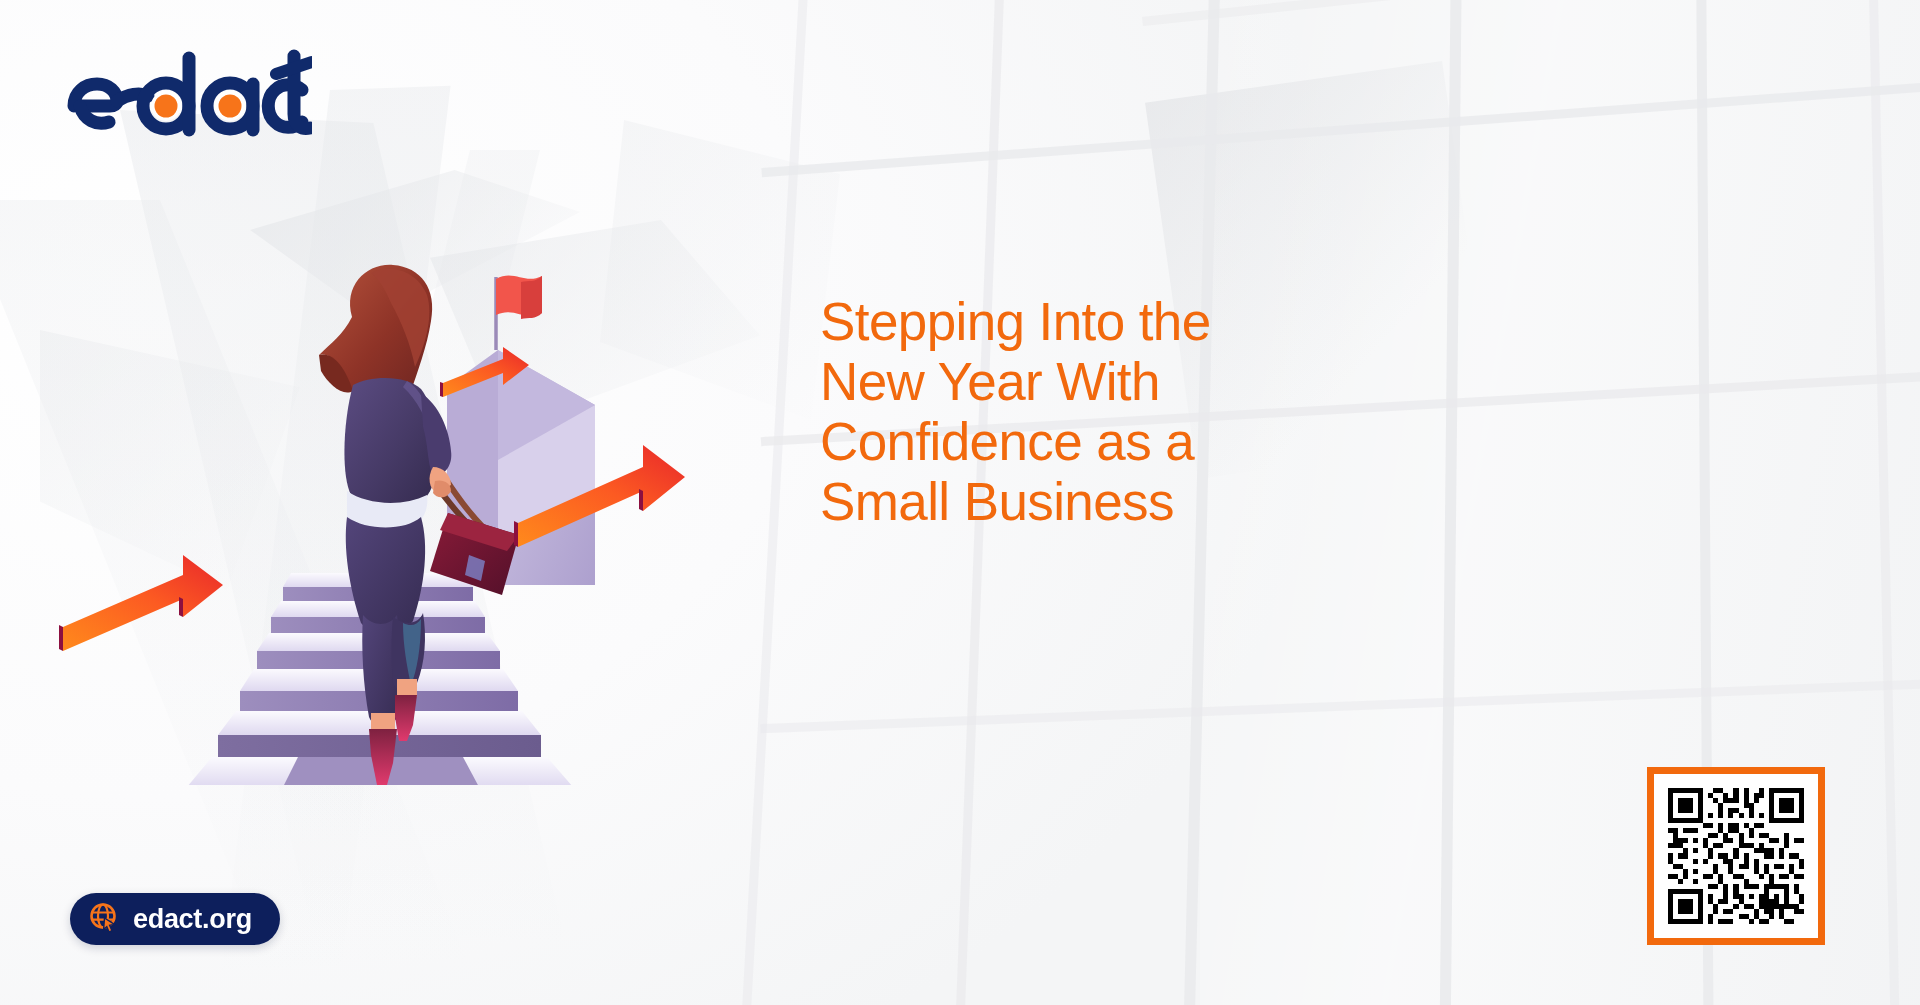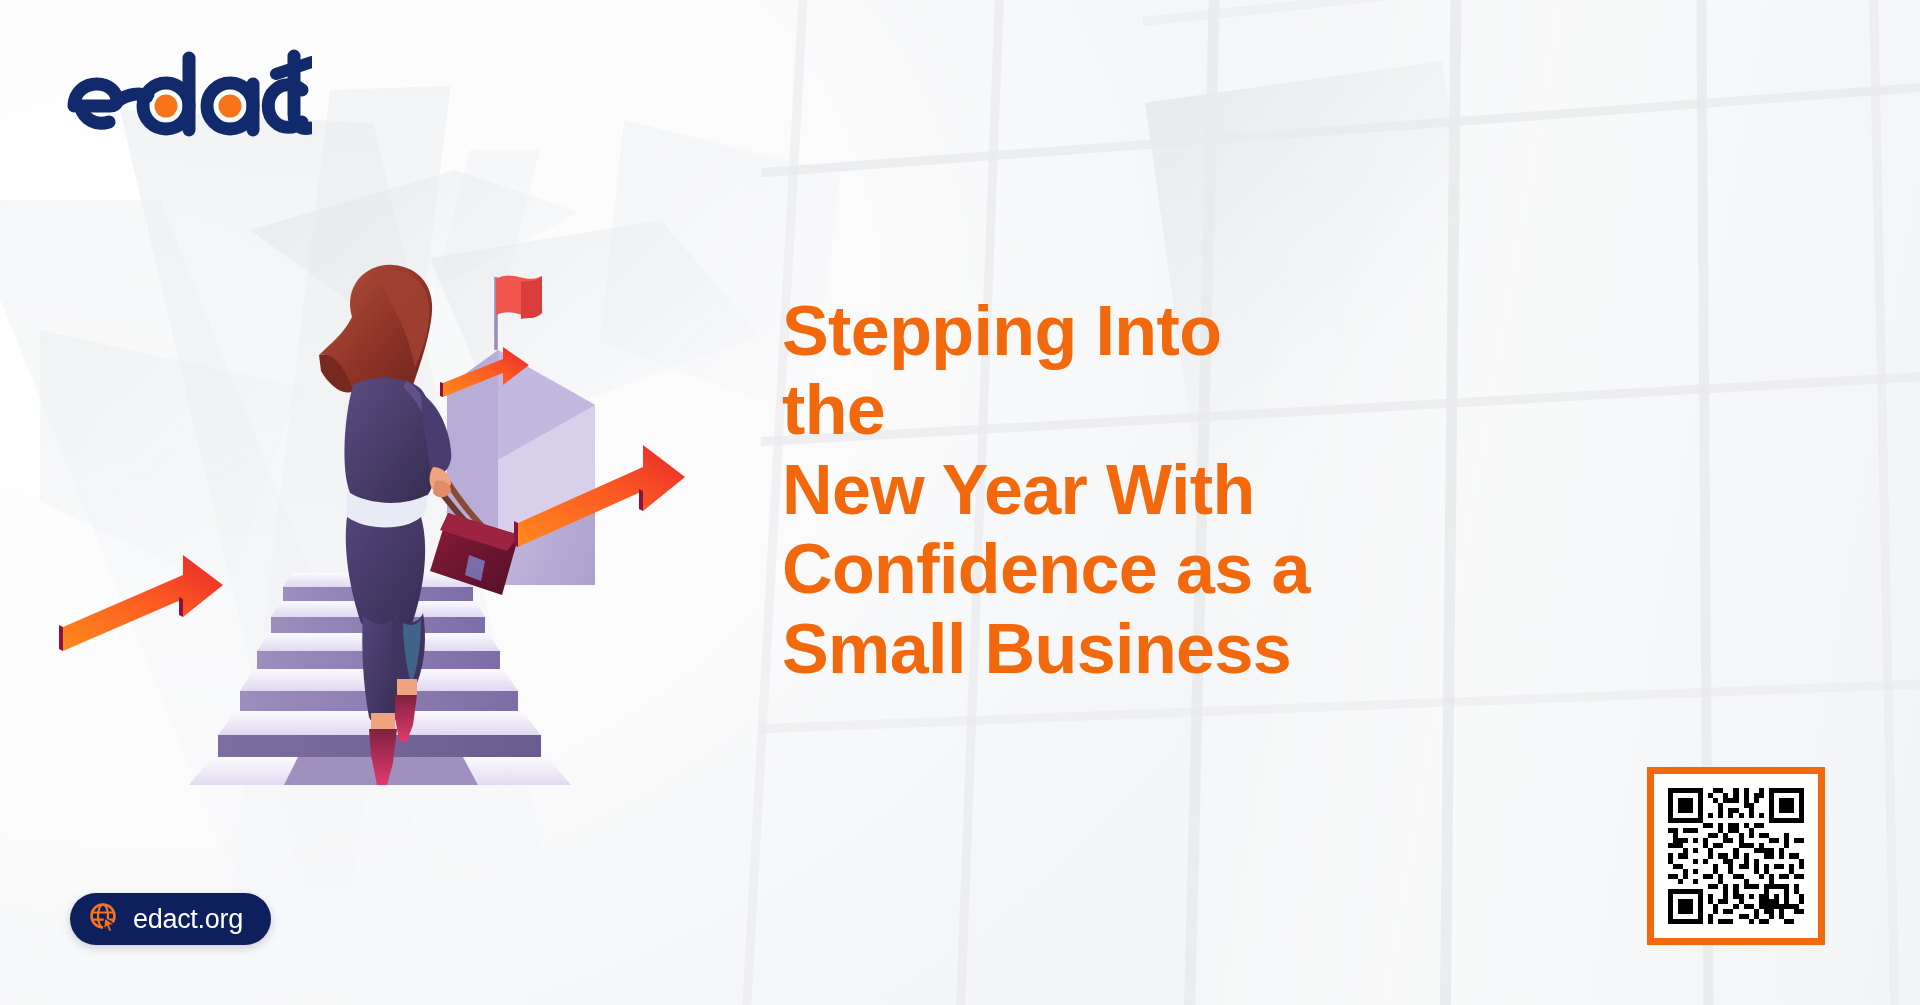--- a/index.html
+++ b/index.html
@@ -63,39 +63,39 @@
     position:absolute; left:1170px; top:80px; width:300px; height:380px;
     background:linear-gradient(140deg, rgba(214,216,220,.42), rgba(255,255,255,0) 70%);
     transform:rotate(-8deg);
   }
 
   
   .logo { position:absolute; left:62px; top:44px; width:250px; height:100px; }
 
   
   .headline {
-    position:absolute; left:782px; top:292px; width:560px;
-    font-size:70px; line-height:1.135; font-weight:bold;
+    position:absolute; left:820px; top:292px; width:560px;
+    font-size:53px; line-height:1.135; font-weight:normal;
     color:#f2690d; letter-spacing:-.6px;
     white-space:pre-line;
   }
 
   
   .illo { position:absolute; left:55px; top:255px; width:720px; height:530px; }
 
   
   .pill {
     position:absolute; left:70px; top:893px;
     height:52px; padding:0 28px 0 18px;
     background:#0d1f5c; border-radius:26px;
     display:flex; align-items:center; gap:13px;
     box-shadow:0 3px 10px rgba(10,20,60,.18);
   }
   .pill-label {
-    color:#ffffff; font-size:27px; font-weight:normal; letter-spacing:-.3px;
+    color:#ffffff; font-size:27px; font-weight:bold; letter-spacing:-.3px;
   }
 
   
   .qr-frame {
     position:absolute; left:1647px; top:767px;
     width:178px; height:178px;
     border:7px solid #f2690d; background:#ffffff;
     padding:9px;
   }
   .qr-frame svg { display:block; width:100%; height:100%; }

